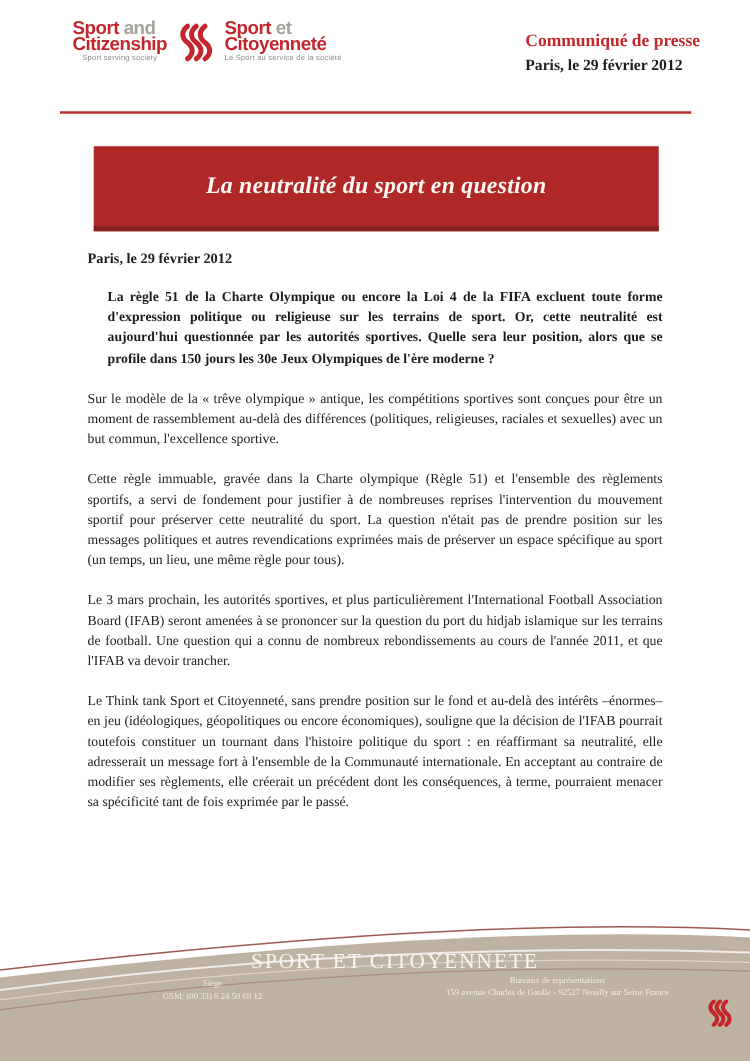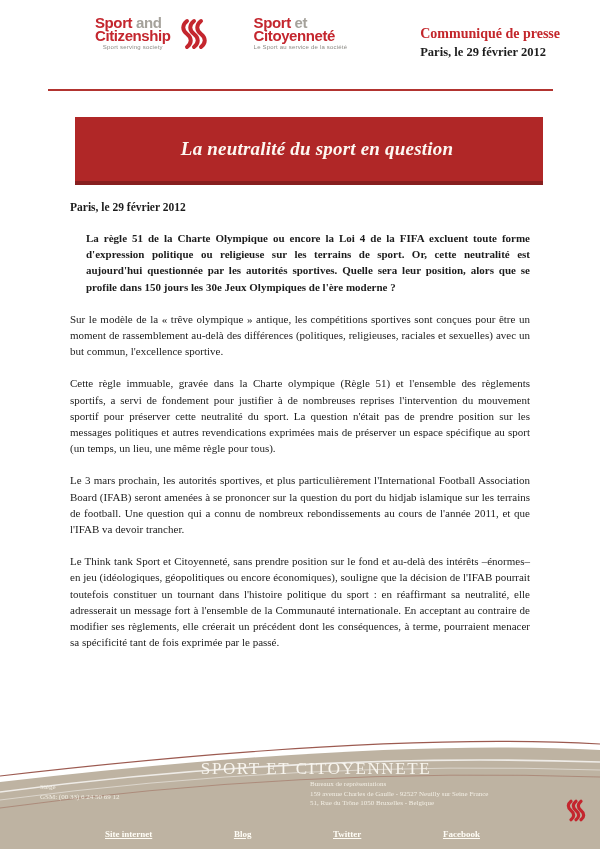--- a/index.html
+++ b/index.html
@@ -1,49 +1,49 @@
 <!DOCTYPE html>
 <html><head>
 <meta charset="utf-8">
 <style>
   html,body{margin:0;padding:0;background:#ffffff;}
   .page{position:relative;width:600px;height:849px;background:#ffffff;overflow:hidden;
         font-family:"Liberation Serif",serif;}
 
   
   .logos{position:absolute;top:16px;left:58px;display:flex;align-items:flex-start;gap:9px;}
-  .logo-block{text-align:center;margin-left:37px;}
+  .logo-block{text-align:center;}
   .logo-lines{font-family:"Liberation Sans",sans-serif;font-weight:bold;font-size:15px;
               line-height:13px;color:#c4262e;letter-spacing:-0.4px;text-align:left;}
   .logo-lines .accent{color:#a5a29b;}
   .logo-tagline{font-family:"Liberation Sans",sans-serif;font-size:6px;color:#8b8a84;
                 margin-top:2px;letter-spacing:0.2px;text-align:center;}
   .sss{margin-top:1px;}
   .press-block{position:absolute;top:26px;right:40px;text-align:left;}
   .press-label{color:#c3262b;font-weight:bold;font-size:14px;}
   .press-date{color:#1d1d1d;font-weight:bold;font-size:12.5px;margin-top:3px;}
   .red-rule{position:absolute;top:89px;left:48px;width:505px;height:2px;background:#b23430;}
 
   
   .banner{position:absolute;top:117px;left:75px;width:452px;height:64px;background:#b02727;
-          border-bottom:4px solid #871f1f;display:flex;align-items:center;justify-content:center;padding-left:16px;}
+          border-bottom:4px solid #871f1f;display:flex;align-items:center;justify-content:center;}
   .banner-title{color:#fdf8f2;font-size:19px;font-weight:bold;font-style:italic;letter-spacing:0.2px;}
 
   
   .content{position:absolute;top:201px;left:70px;width:460px;color:#1c1c1c;}
   .dateline{font-weight:bold;font-size:11.5px;margin-bottom:17px;}
   .para{font-size:11px;line-height:16.2px;text-align:justify;margin-bottom:16px;}
   .para.bold{font-weight:bold;margin-left:16px;}
 
   
   .footer{position:absolute;left:0;bottom:0;width:600px;height:129px;}
   .footer svg.arcs{position:absolute;left:0;top:0;}
   .footer-title{position:absolute;top:39px;width:100%;text-align:center;color:#f8f5ee;
                 font-size:17px;letter-spacing:1.6px;padding-left:16px;}
-  .addr{position:absolute;font-size:7px;line-height:9.5px;
+  .addr{position:absolute;text-align:center;font-size:7px;line-height:9.5px;
         color:rgba(255,252,244,0.8);}
   .addr.siege{top:63px;left:40px;width:260px;}
   .addr.bureaux{top:60px;left:310px;width:272px;}
   .footer-email{position:absolute;top:99px;width:100%;text-align:center;font-size:8px;
                 color:rgba(255,252,244,0.85);}
   .footer-links{position:absolute;top:109px;left:105px;width:375px;display:flex;
                 justify-content:space-between;}
   .footer-links a{color:#fffdf6;font-weight:bold;font-size:9px;text-decoration:underline;}
   .footer-sss{position:absolute;right:14px;top:78px;}
 </style>
@@ -114,30 +114,23 @@
     <div class="footer-title">SPORT ET CITOYENNETE</div>
 
     <div class="addr siege">
       <div>Siège</div>
       <div>GSM: (00 33) 6 24 50 69 12</div>
     </div>
 
     <div class="addr bureaux">
       <div>Bureaux de représentations</div>
       <div>159 avenue Charles de Gaulle - 92527 Neuilly sur Seine France</div>
-      <div>51, Rue du Trône  1050 Bruxelles - Belgique</div>
     </div>
 
 
-    <div class="footer-links">
-      <a href="#">Site internet</a>
-      <a href="#">Blog</a>
-      <a href="#">Twitter</a>
-      <a href="#">Facebook</a>
-    </div>
 
     <span class="footer-sss">
       <svg width="20" height="25" viewBox="0 0 28 34">
         <g fill="none" stroke="#c4262e" stroke-width="4.5" stroke-linecap="round">
           <path d="M7,4 C2,8 2,13 7,17 C12,21 12,26 7,30"></path>
           <path d="M14,4 C9,8 9,13 14,17 C19,21 19,26 14,30"></path>
           <path d="M21,4 C16,8 16,13 21,17 C26,21 26,26 21,30"></path>
         </g>
       </svg>
     </span>

